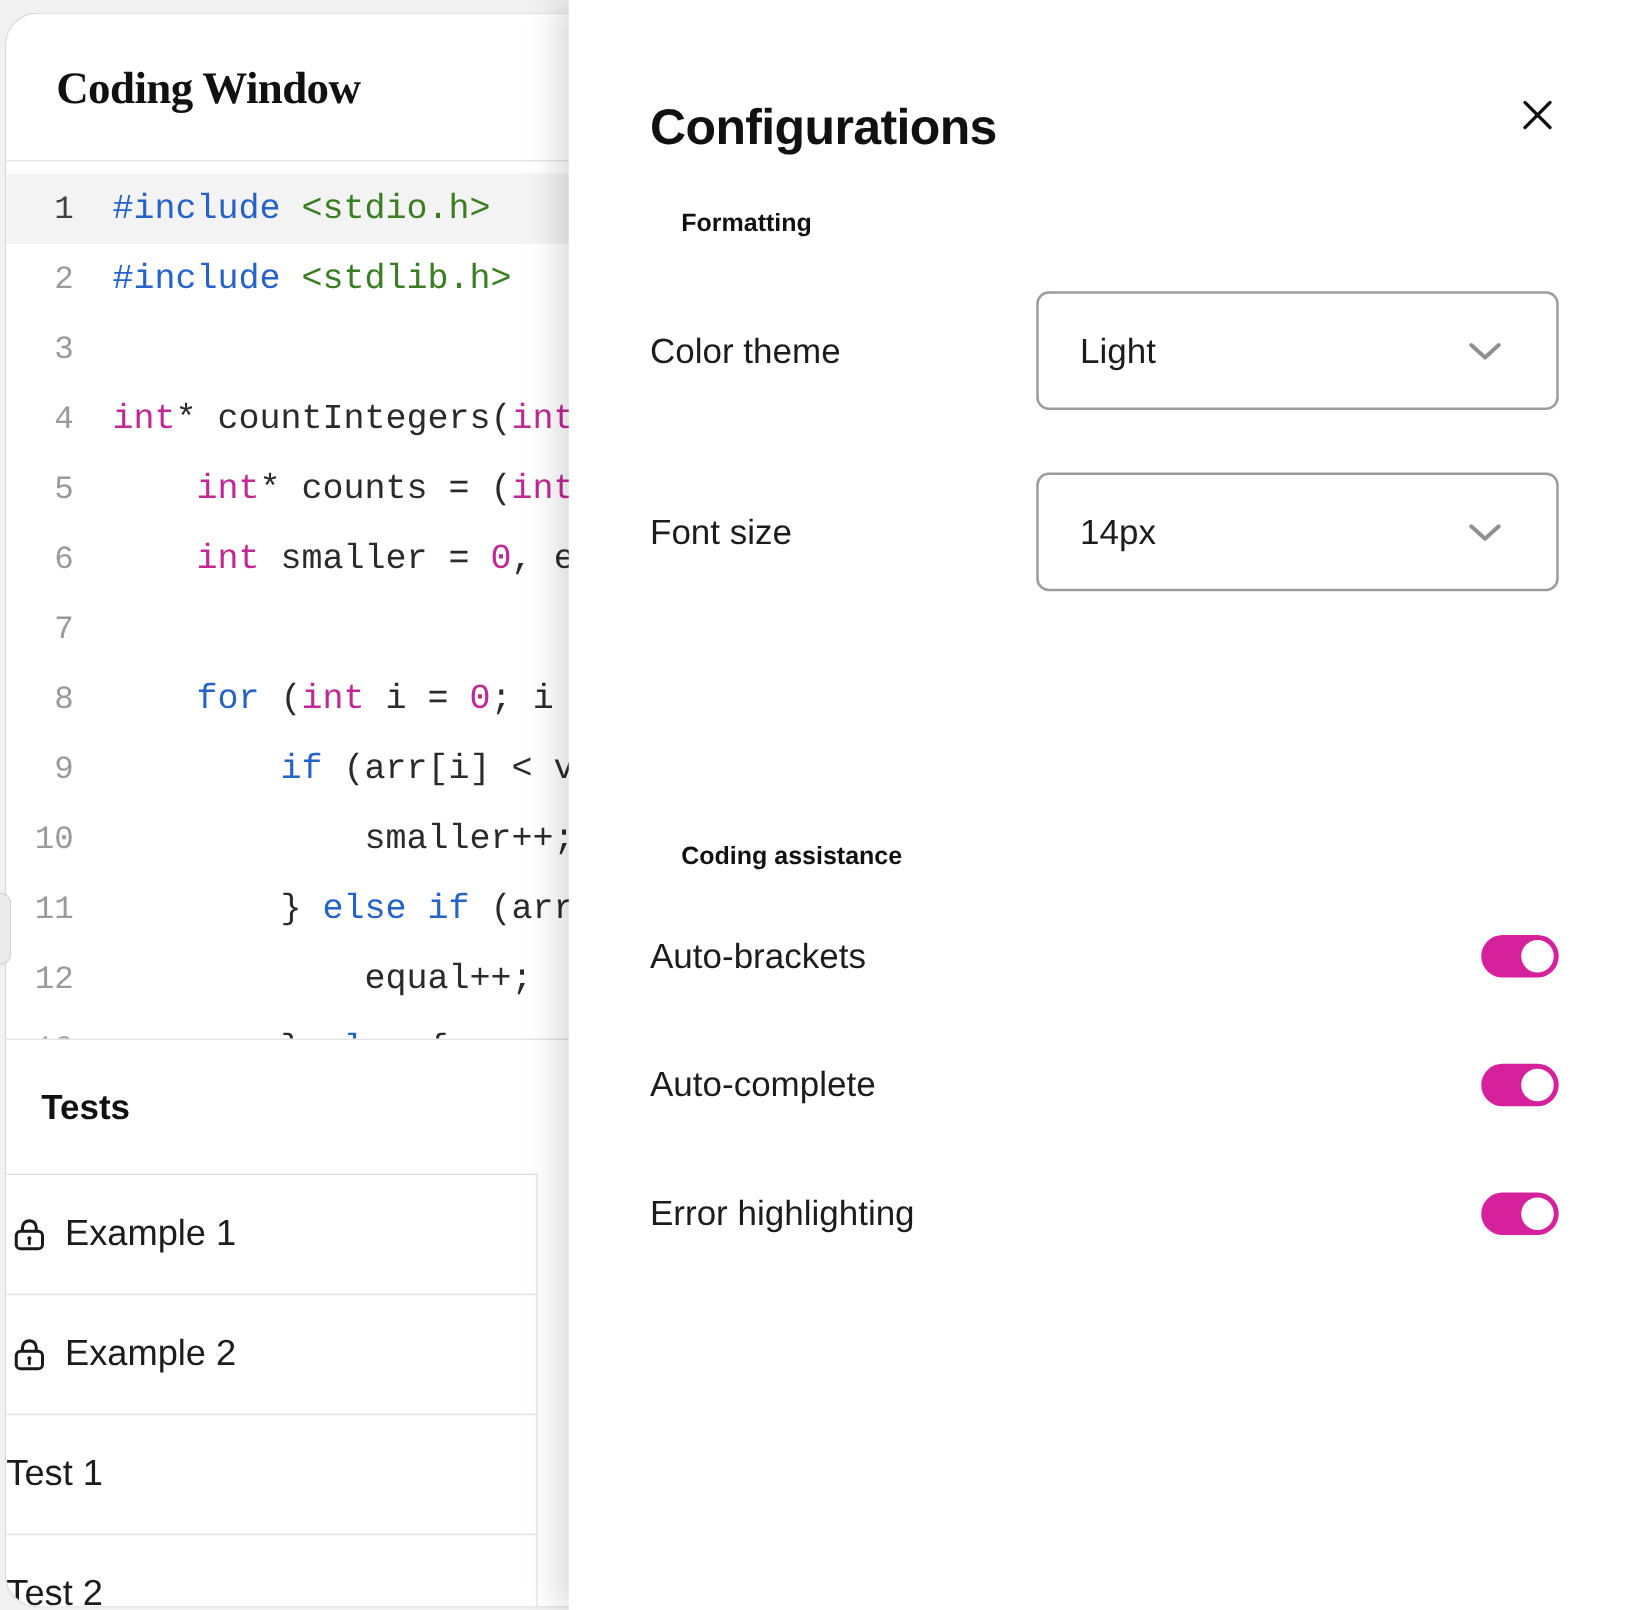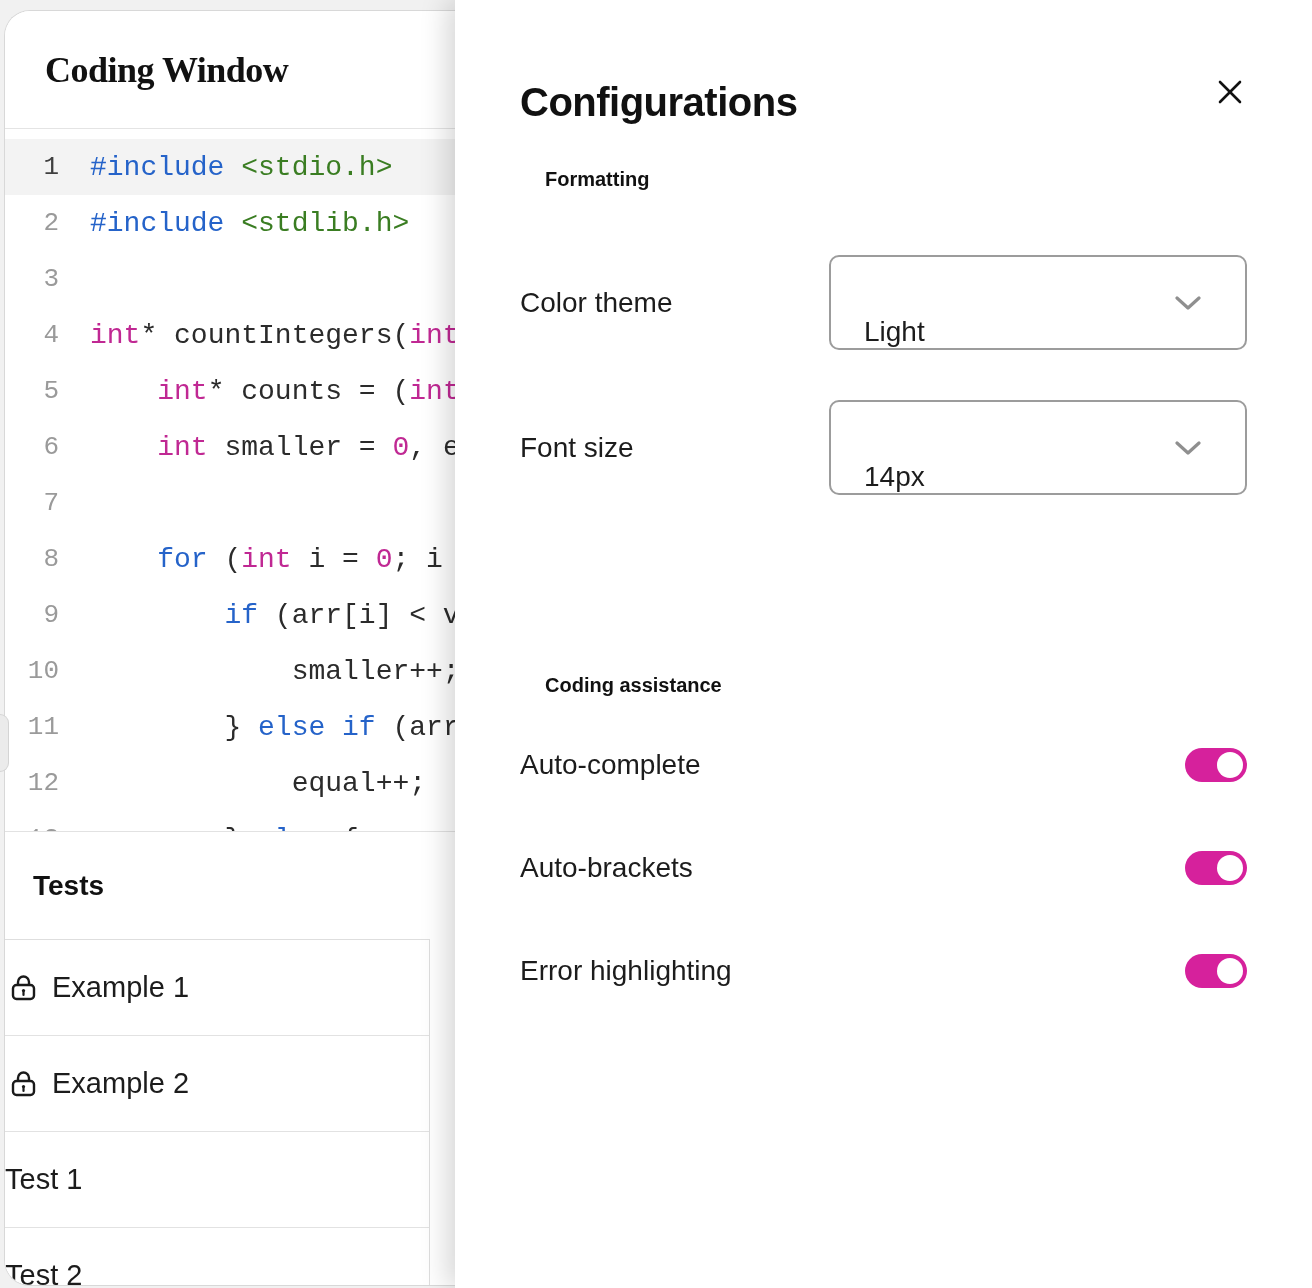--- a/index.html
+++ b/index.html
@@ -52,26 +52,26 @@
     background:#fff; box-shadow:-8px 0 26px rgba(0,0,0,0.16); }
   .cfg-title { position:absolute; left:65px; top:80px;
     font-size:40px; font-weight:700; color:#111; letter-spacing:-0.5px; }
   .close-btn { position:absolute; right:62px; top:72px; width:40px; height:40px;
     display:flex; align-items:center; justify-content:center; cursor:pointer;
     background:none; border:none; }
   .sec-heading { position:absolute; left:65px; font-size:20px; font-weight:700; color:#111;margin-left:25px; }
   #sec-formatting { top:168px; }
   #sec-assist { top:674px; }
 
-  .selects-wrap { position:absolute; left:65px; right:65px; top:255px; }
+  .selects-wrap { position:absolute; left:65px; right:65px; top:233px; }
   .select-row { height:95px; margin-bottom:50px; display:flex;
     align-items:center; justify-content:space-between; }
   .select-label { font-size:28px; color:#1c1c1c; }
   .select-box { width:418px; height:95px; border:2px solid #9c9c9c; border-radius:10px;
-    display:flex; align-items:flex-end; padding:0 44px 0 33px; position:relative;
+    display:flex; align-items:center; padding:0 44px 0 33px; position:relative;
     background:#fff; cursor:pointer; }
   .select-value { font-size:28px; color:#1c1c1c; }
   .select-box .chevron { position:absolute; right:44px; top:50%; margin-top:-7px; }
 
   .toggles-wrap { position:absolute; left:65px; right:65px; top:748px; }
   .toggle-row { height:34px; margin-bottom:69px; display:flex;
     align-items:center; justify-content:space-between; }
   .toggle-label { font-size:28px; color:#1c1c1c; }
   .toggle { width:62px; height:34px; border-radius:17px; background:var(--accent);
     position:relative; cursor:pointer; flex:0 0 62px; }
@@ -224,28 +224,28 @@
       </svg>
     </div>
   </div>
 
 </div>
 
   <div class="sec-heading" id="sec-assist">Coding assistance</div>
 
   <div class="toggles-wrap" id="toggles-wrap">
   <div class="toggle-row">
-    <span class="toggle-label">Auto-complete</span>
+    <span class="toggle-label">Auto-brackets</span>
     <div class="toggle">
       <div class="knob"></div>
     </div>
   </div>
 
   <div class="toggle-row">
-    <span class="toggle-label">Auto-brackets</span>
+    <span class="toggle-label">Auto-complete</span>
     <div class="toggle">
       <div class="knob"></div>
     </div>
   </div>
 
   <div class="toggle-row">
     <span class="toggle-label">Error highlighting</span>
     <div class="toggle">
       <div class="knob"></div>
     </div>

